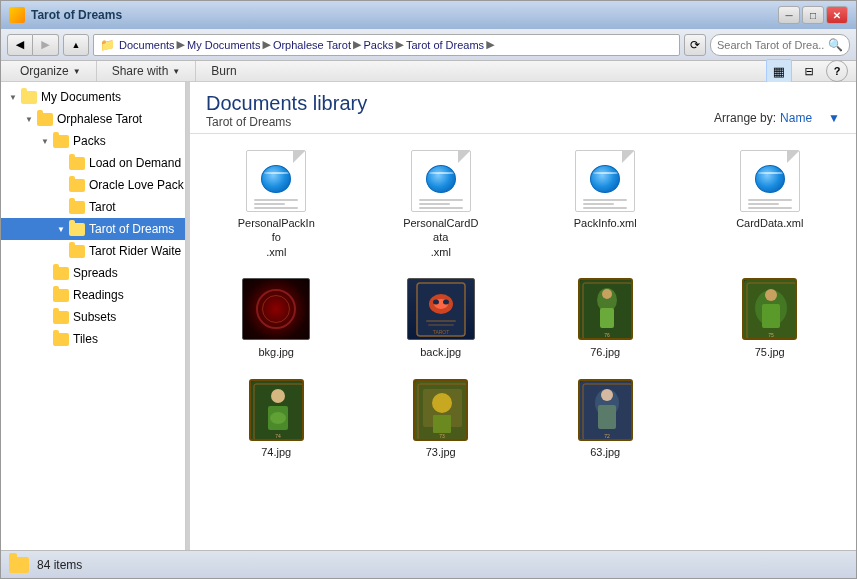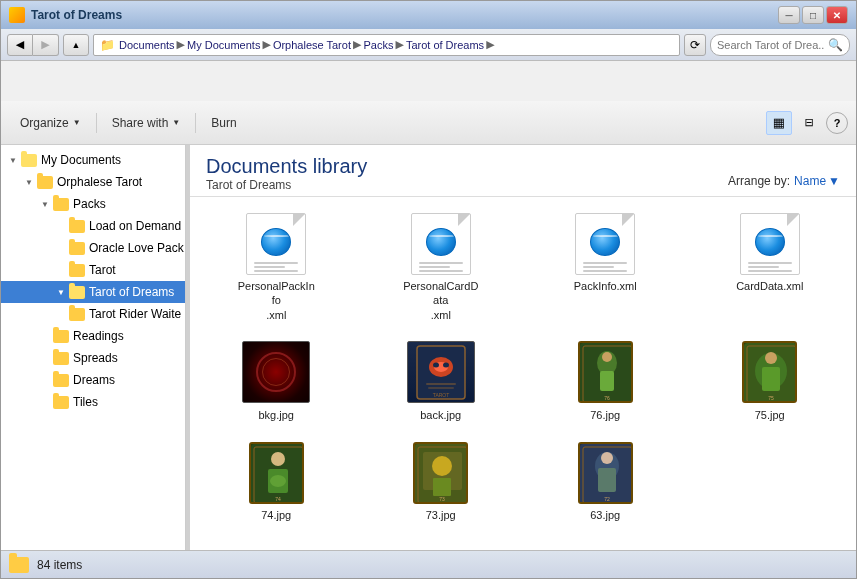--- a/index.html
+++ b/index.html
@@ -143,28 +143,27 @@
       display: flex;
       align-items: center;
       justify-content: center;
       cursor: pointer;
       font-size: 12px;
     }
 
     
     .toolbar {
       background: linear-gradient(to bottom, #f5f5f5, #e5e5e5);
-      height: 44px;
+      height: 21px;
       display: flex;
       align-items: center;
       padding: 0 8px;
       gap: 0;
       border-bottom: 1px solid #ccc;
       flex-shrink: 0;
-      margin-top: 40px;
     }
     .toolbar-btn {
       height: 26px;
       padding: 0 10px;
       background: transparent;
       border: 1px solid transparent;
       border-radius: 3px;
       cursor: pointer;
       display: flex;
       align-items: center;
@@ -308,21 +307,21 @@
       display: flex;
       align-items: center;
       gap: 4px;
       font-size: 12px;
       color: #333;
       padding-bottom: 4px;
     }
     .arrange-dropdown {
       display: flex;
       align-items: center;
-      gap: 2px;
+      gap: 16px;
       color: #1a5fc0;
       cursor: pointer;
       font-weight: 500;
     }
 
     
     .file-grid-wrapper {
       flex: 1;
       overflow-y: auto;
       overflow-x: hidden;
@@ -607,31 +606,31 @@
         <span class="tree-label">Tarot of Dreams</span>
       </div>
       <div class="tree-item" style="padding-left: 52px">
         <span class="tree-expand">&nbsp;</span>
         <div class="folder-icon"></div>
         <span class="tree-label">Tarot Rider Waite - N</span>
       </div>
       <div class="tree-item" style="padding-left: 36px">
         <span class="tree-expand">&nbsp;</span>
         <div class="folder-icon"></div>
-        <span class="tree-label">Readings</span>
+        <span class="tree-label">Spreads</span>
       </div>
       <div class="tree-item" style="padding-left: 36px">
         <span class="tree-expand">&nbsp;</span>
         <div class="folder-icon"></div>
-        <span class="tree-label">Spreads</span>
+        <span class="tree-label">Readings</span>
       </div>
       <div class="tree-item" style="padding-left: 36px">
         <span class="tree-expand">&nbsp;</span>
         <div class="folder-icon"></div>
-        <span class="tree-label">Dreams</span>
+        <span class="tree-label">Subsets</span>
       </div>
       <div class="tree-item" style="padding-left: 36px">
         <span class="tree-expand">&nbsp;</span>
         <div class="folder-icon"></div>
         <span class="tree-label">Tiles</span>
       </div>
     </div>
 
     <div class="pane-splitter"></div>
 

